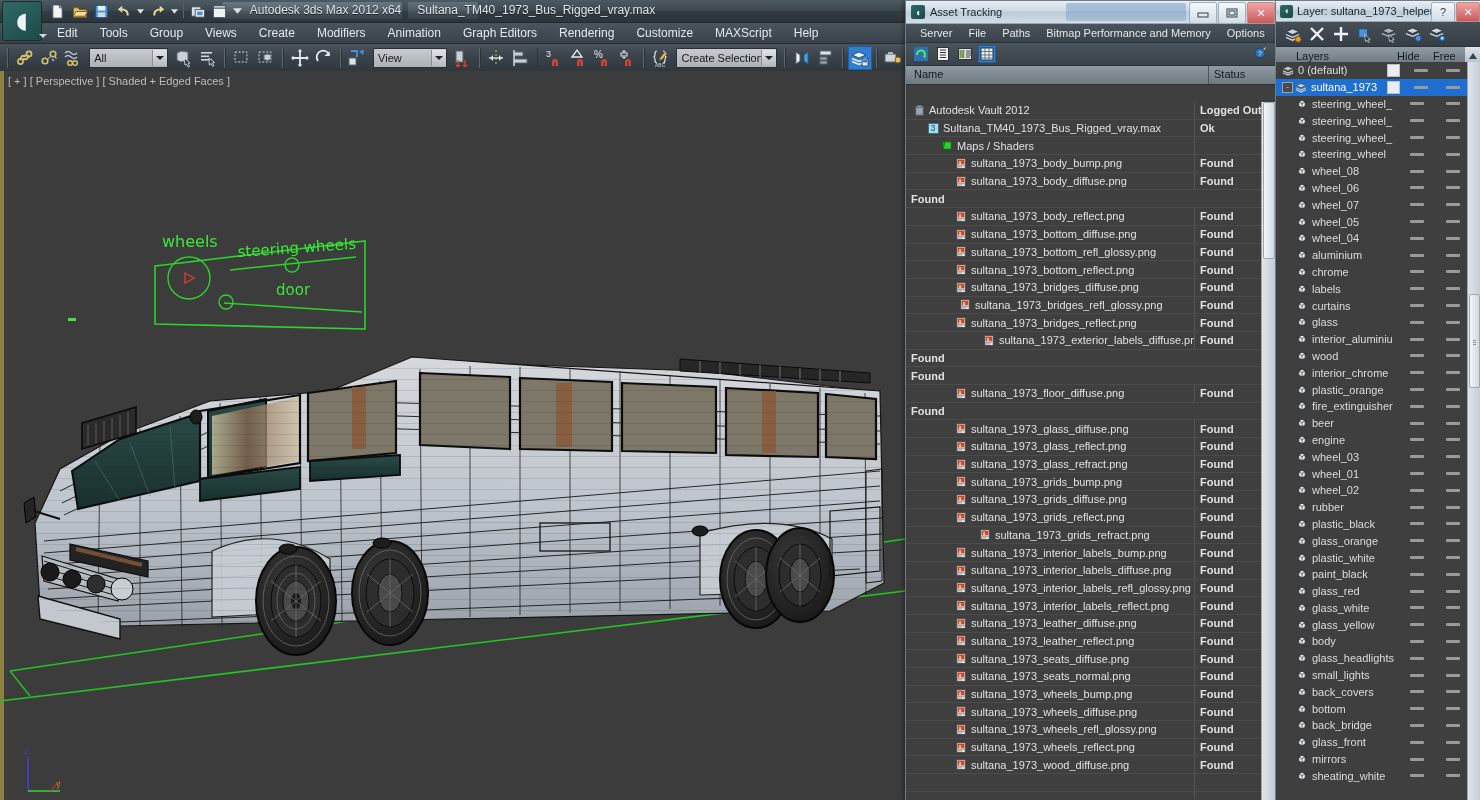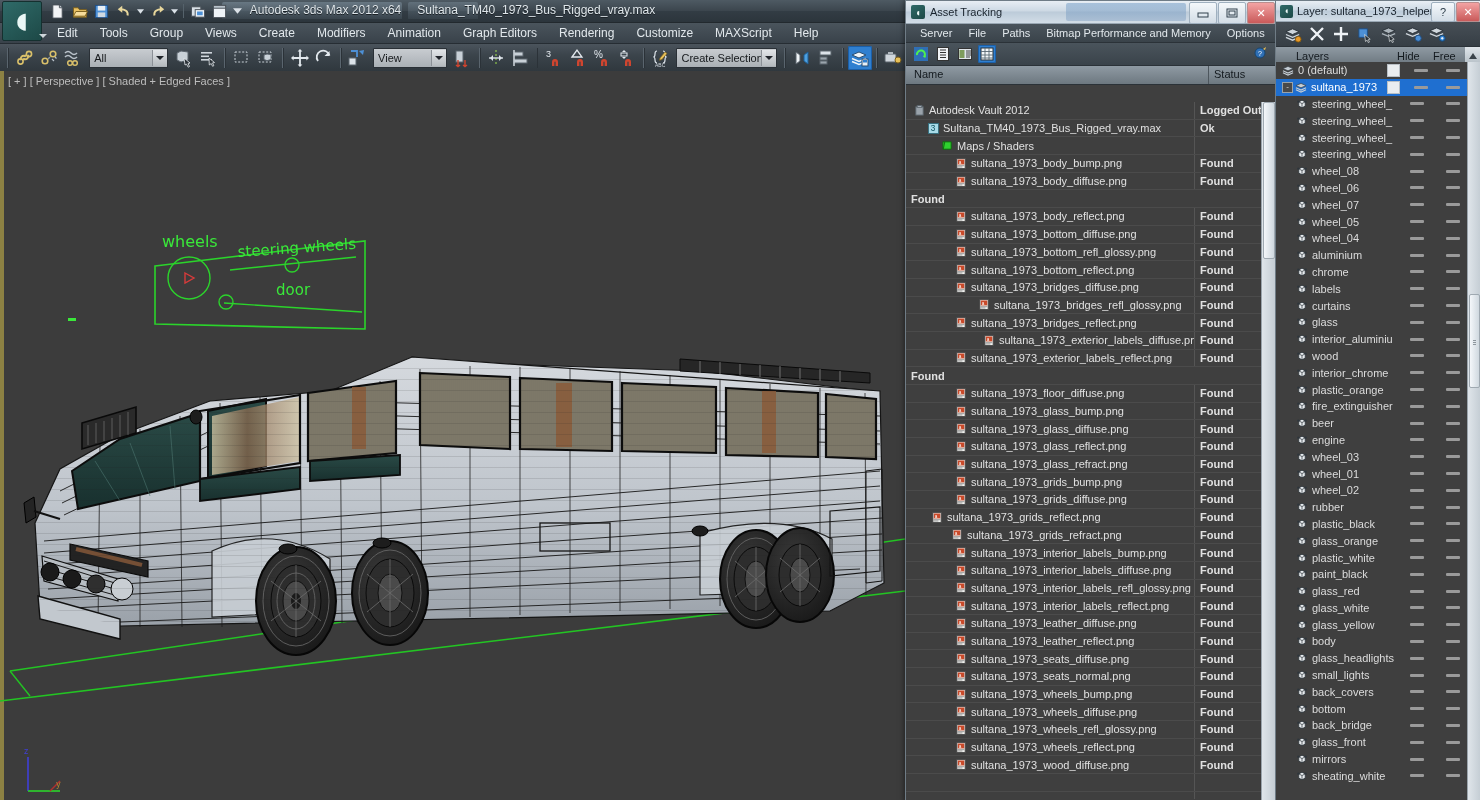--- a/index.html
+++ b/index.html
@@ -864,21 +864,21 @@
                 <rect x="2" y="1.6" width="7" height="5.4" fill="#c94a2a"></rect>
                 <text x="3" y="6.3" font-size="5" fill="#fff" font-family="sans-serif">a</text>
                 <path d="M2 8.4h7M2 9.8h5" stroke="#777" stroke-width=".8"></path>
               </svg>
             </span>
             <span>sultana_1973_bridges_diffuse.png</span>
           </div>
           <div class="st">Found</div>
         </div>
         <div class="arow">
-          <div class="nm" style="padding-left:73px">
+          <div class="nm" style="padding-left:54px">
             <span style="display:flex">
               <svg class="ficon" viewBox="0 0 12 12">
                 <rect x="1" y="0.5" width="9" height="11" fill="#f2f3f0" stroke="#4a4a4a"></rect>
                 <rect x="2" y="1.6" width="7" height="5.4" fill="#c94a2a"></rect>
                 <text x="3" y="6.3" font-size="5" fill="#fff" font-family="sans-serif">a</text>
                 <path d="M2 8.4h7M2 9.8h5" stroke="#777" stroke-width=".8"></path>
               </svg>
             </span>
             <span>sultana_1973_bridges_refl_glossy.png</span>
           </div>
@@ -906,62 +906,40 @@
                 <rect x="2" y="1.6" width="7" height="5.4" fill="#c94a2a"></rect>
                 <text x="3" y="6.3" font-size="5" fill="#fff" font-family="sans-serif">a</text>
                 <path d="M2 8.4h7M2 9.8h5" stroke="#777" stroke-width=".8"></path>
               </svg>
             </span>
             <span>sultana_1973_exterior_labels_diffuse.png</span>
           </div>
           <div class="st">Found</div>
         </div>
         <div class="arow">
-          <div class="nm" style="padding-left:50px">
-            <span style="display:flex">
-              <svg class="ficon" viewBox="0 0 12 12">
-                <rect x="1" y="0.5" width="9" height="11" fill="#f2f3f0" stroke="#4a4a4a"></rect>
-                <rect x="2" y="1.6" width="7" height="5.4" fill="#c94a2a"></rect>
-                <text x="3" y="6.3" font-size="5" fill="#fff" font-family="sans-serif">a</text>
-                <path d="M2 8.4h7M2 9.8h5" stroke="#777" stroke-width=".8"></path>
-              </svg>
-            </span>
-            <span>sultana_1973_exterior_labels_reflect.png</span>
-          </div>
           <div class="st">Found</div>
         </div>
         <div class="arow">
           <div class="st">Found</div>
         </div>
         <div class="arow">
           <div class="nm" style="padding-left:50px">
             <span style="display:flex">
               <svg class="ficon" viewBox="0 0 12 12">
                 <rect x="1" y="0.5" width="9" height="11" fill="#f2f3f0" stroke="#4a4a4a"></rect>
                 <rect x="2" y="1.6" width="7" height="5.4" fill="#c94a2a"></rect>
                 <text x="3" y="6.3" font-size="5" fill="#fff" font-family="sans-serif">a</text>
                 <path d="M2 8.4h7M2 9.8h5" stroke="#777" stroke-width=".8"></path>
               </svg>
             </span>
             <span>sultana_1973_floor_diffuse.png</span>
           </div>
           <div class="st">Found</div>
         </div>
         <div class="arow">
-          <div class="nm" style="padding-left:50px">
-            <span style="display:flex">
-              <svg class="ficon" viewBox="0 0 12 12">
-                <rect x="1" y="0.5" width="9" height="11" fill="#f2f3f0" stroke="#4a4a4a"></rect>
-                <rect x="2" y="1.6" width="7" height="5.4" fill="#c94a2a"></rect>
-                <text x="3" y="6.3" font-size="5" fill="#fff" font-family="sans-serif">a</text>
-                <path d="M2 8.4h7M2 9.8h5" stroke="#777" stroke-width=".8"></path>
-              </svg>
-            </span>
-            <span>sultana_1973_glass_bump.png</span>
-          </div>
           <div class="st">Found</div>
         </div>
         <div class="arow">
           <div class="nm" style="padding-left:50px">
             <span style="display:flex">
               <svg class="ficon" viewBox="0 0 12 12">
                 <rect x="1" y="0.5" width="9" height="11" fill="#f2f3f0" stroke="#4a4a4a"></rect>
                 <rect x="2" y="1.6" width="7" height="5.4" fill="#c94a2a"></rect>
                 <text x="3" y="6.3" font-size="5" fill="#fff" font-family="sans-serif">a</text>
                 <path d="M2 8.4h7M2 9.8h5" stroke="#777" stroke-width=".8"></path>
@@ -1021,35 +999,35 @@
                 <rect x="2" y="1.6" width="7" height="5.4" fill="#c94a2a"></rect>
                 <text x="3" y="6.3" font-size="5" fill="#fff" font-family="sans-serif">a</text>
                 <path d="M2 8.4h7M2 9.8h5" stroke="#777" stroke-width=".8"></path>
               </svg>
             </span>
             <span>sultana_1973_grids_diffuse.png</span>
           </div>
           <div class="st">Found</div>
         </div>
         <div class="arow">
-          <div class="nm" style="padding-left:26px">
+          <div class="nm" style="padding-left:50px">
             <span style="display:flex">
               <svg class="ficon" viewBox="0 0 12 12">
                 <rect x="1" y="0.5" width="9" height="11" fill="#f2f3f0" stroke="#4a4a4a"></rect>
                 <rect x="2" y="1.6" width="7" height="5.4" fill="#c94a2a"></rect>
                 <text x="3" y="6.3" font-size="5" fill="#fff" font-family="sans-serif">a</text>
                 <path d="M2 8.4h7M2 9.8h5" stroke="#777" stroke-width=".8"></path>
               </svg>
             </span>
             <span>sultana_1973_grids_reflect.png</span>
           </div>
           <div class="st">Found</div>
         </div>
         <div class="arow">
-          <div class="nm" style="padding-left:46px">
+          <div class="nm" style="padding-left:74px">
             <span style="display:flex">
               <svg class="ficon" viewBox="0 0 12 12">
                 <rect x="1" y="0.5" width="9" height="11" fill="#f2f3f0" stroke="#4a4a4a"></rect>
                 <rect x="2" y="1.6" width="7" height="5.4" fill="#c94a2a"></rect>
                 <text x="3" y="6.3" font-size="5" fill="#fff" font-family="sans-serif">a</text>
                 <path d="M2 8.4h7M2 9.8h5" stroke="#777" stroke-width=".8"></path>
               </svg>
             </span>
             <span>sultana_1973_grids_refract.png</span>
           </div>

